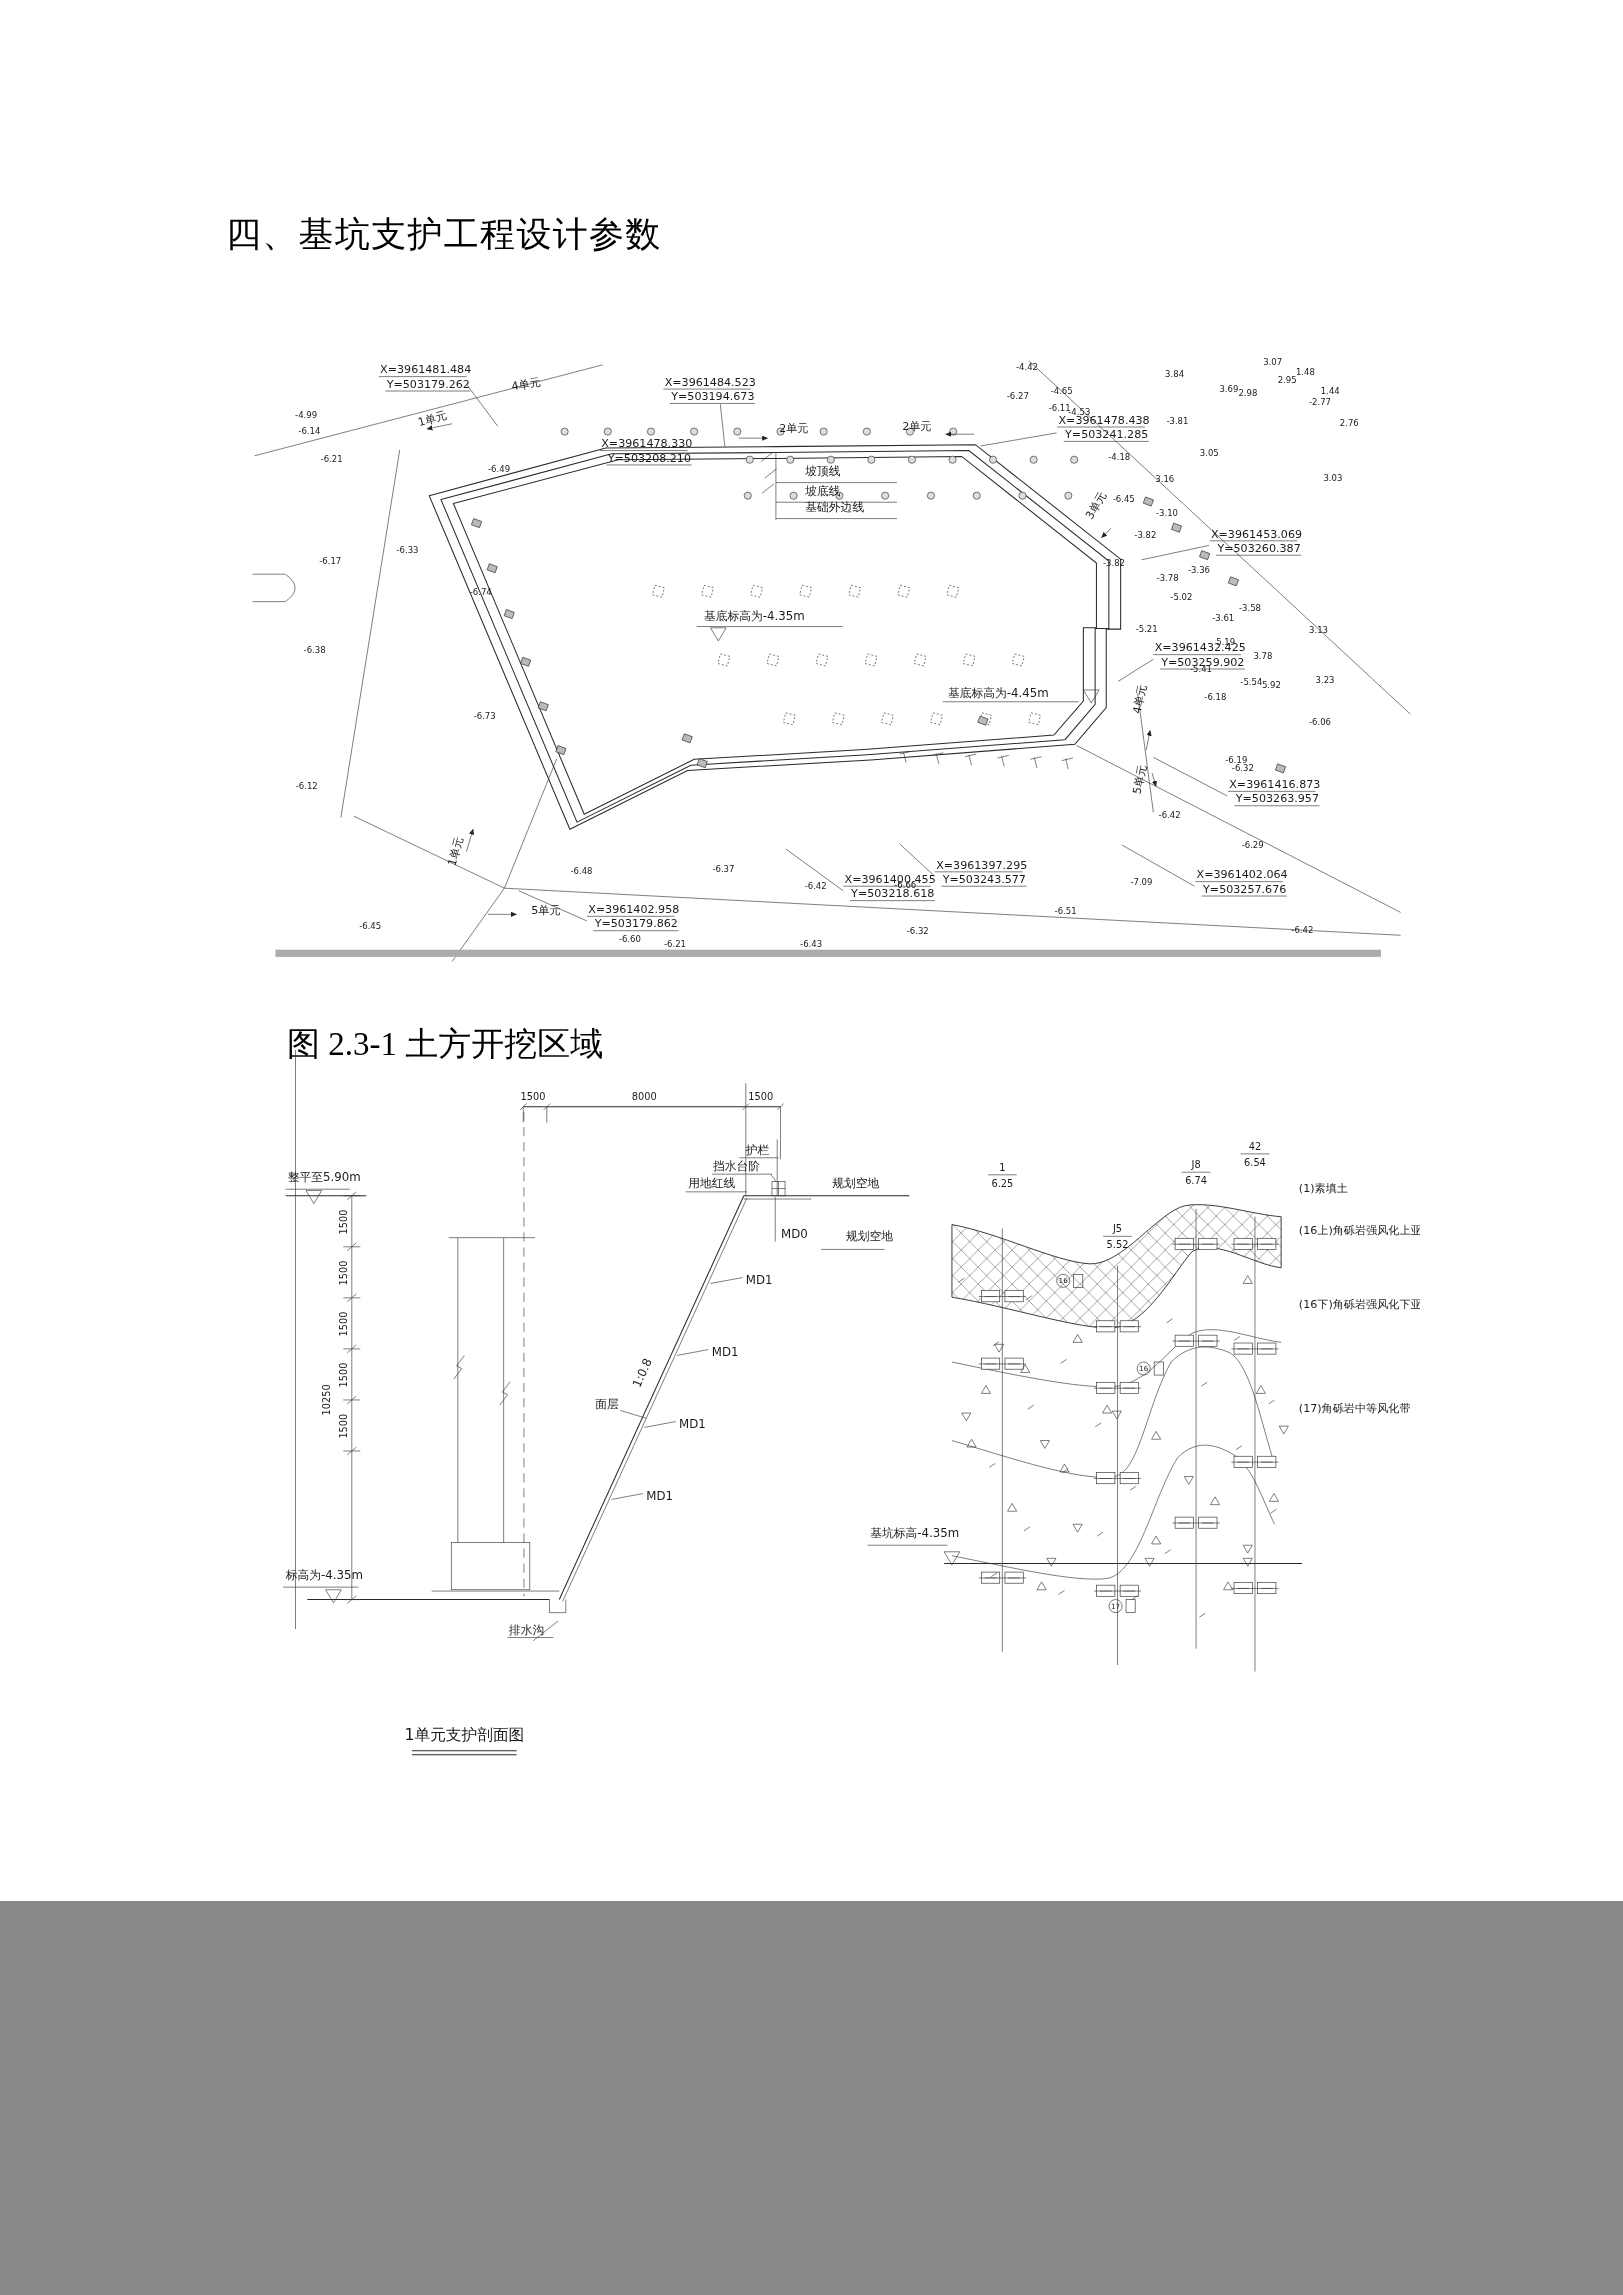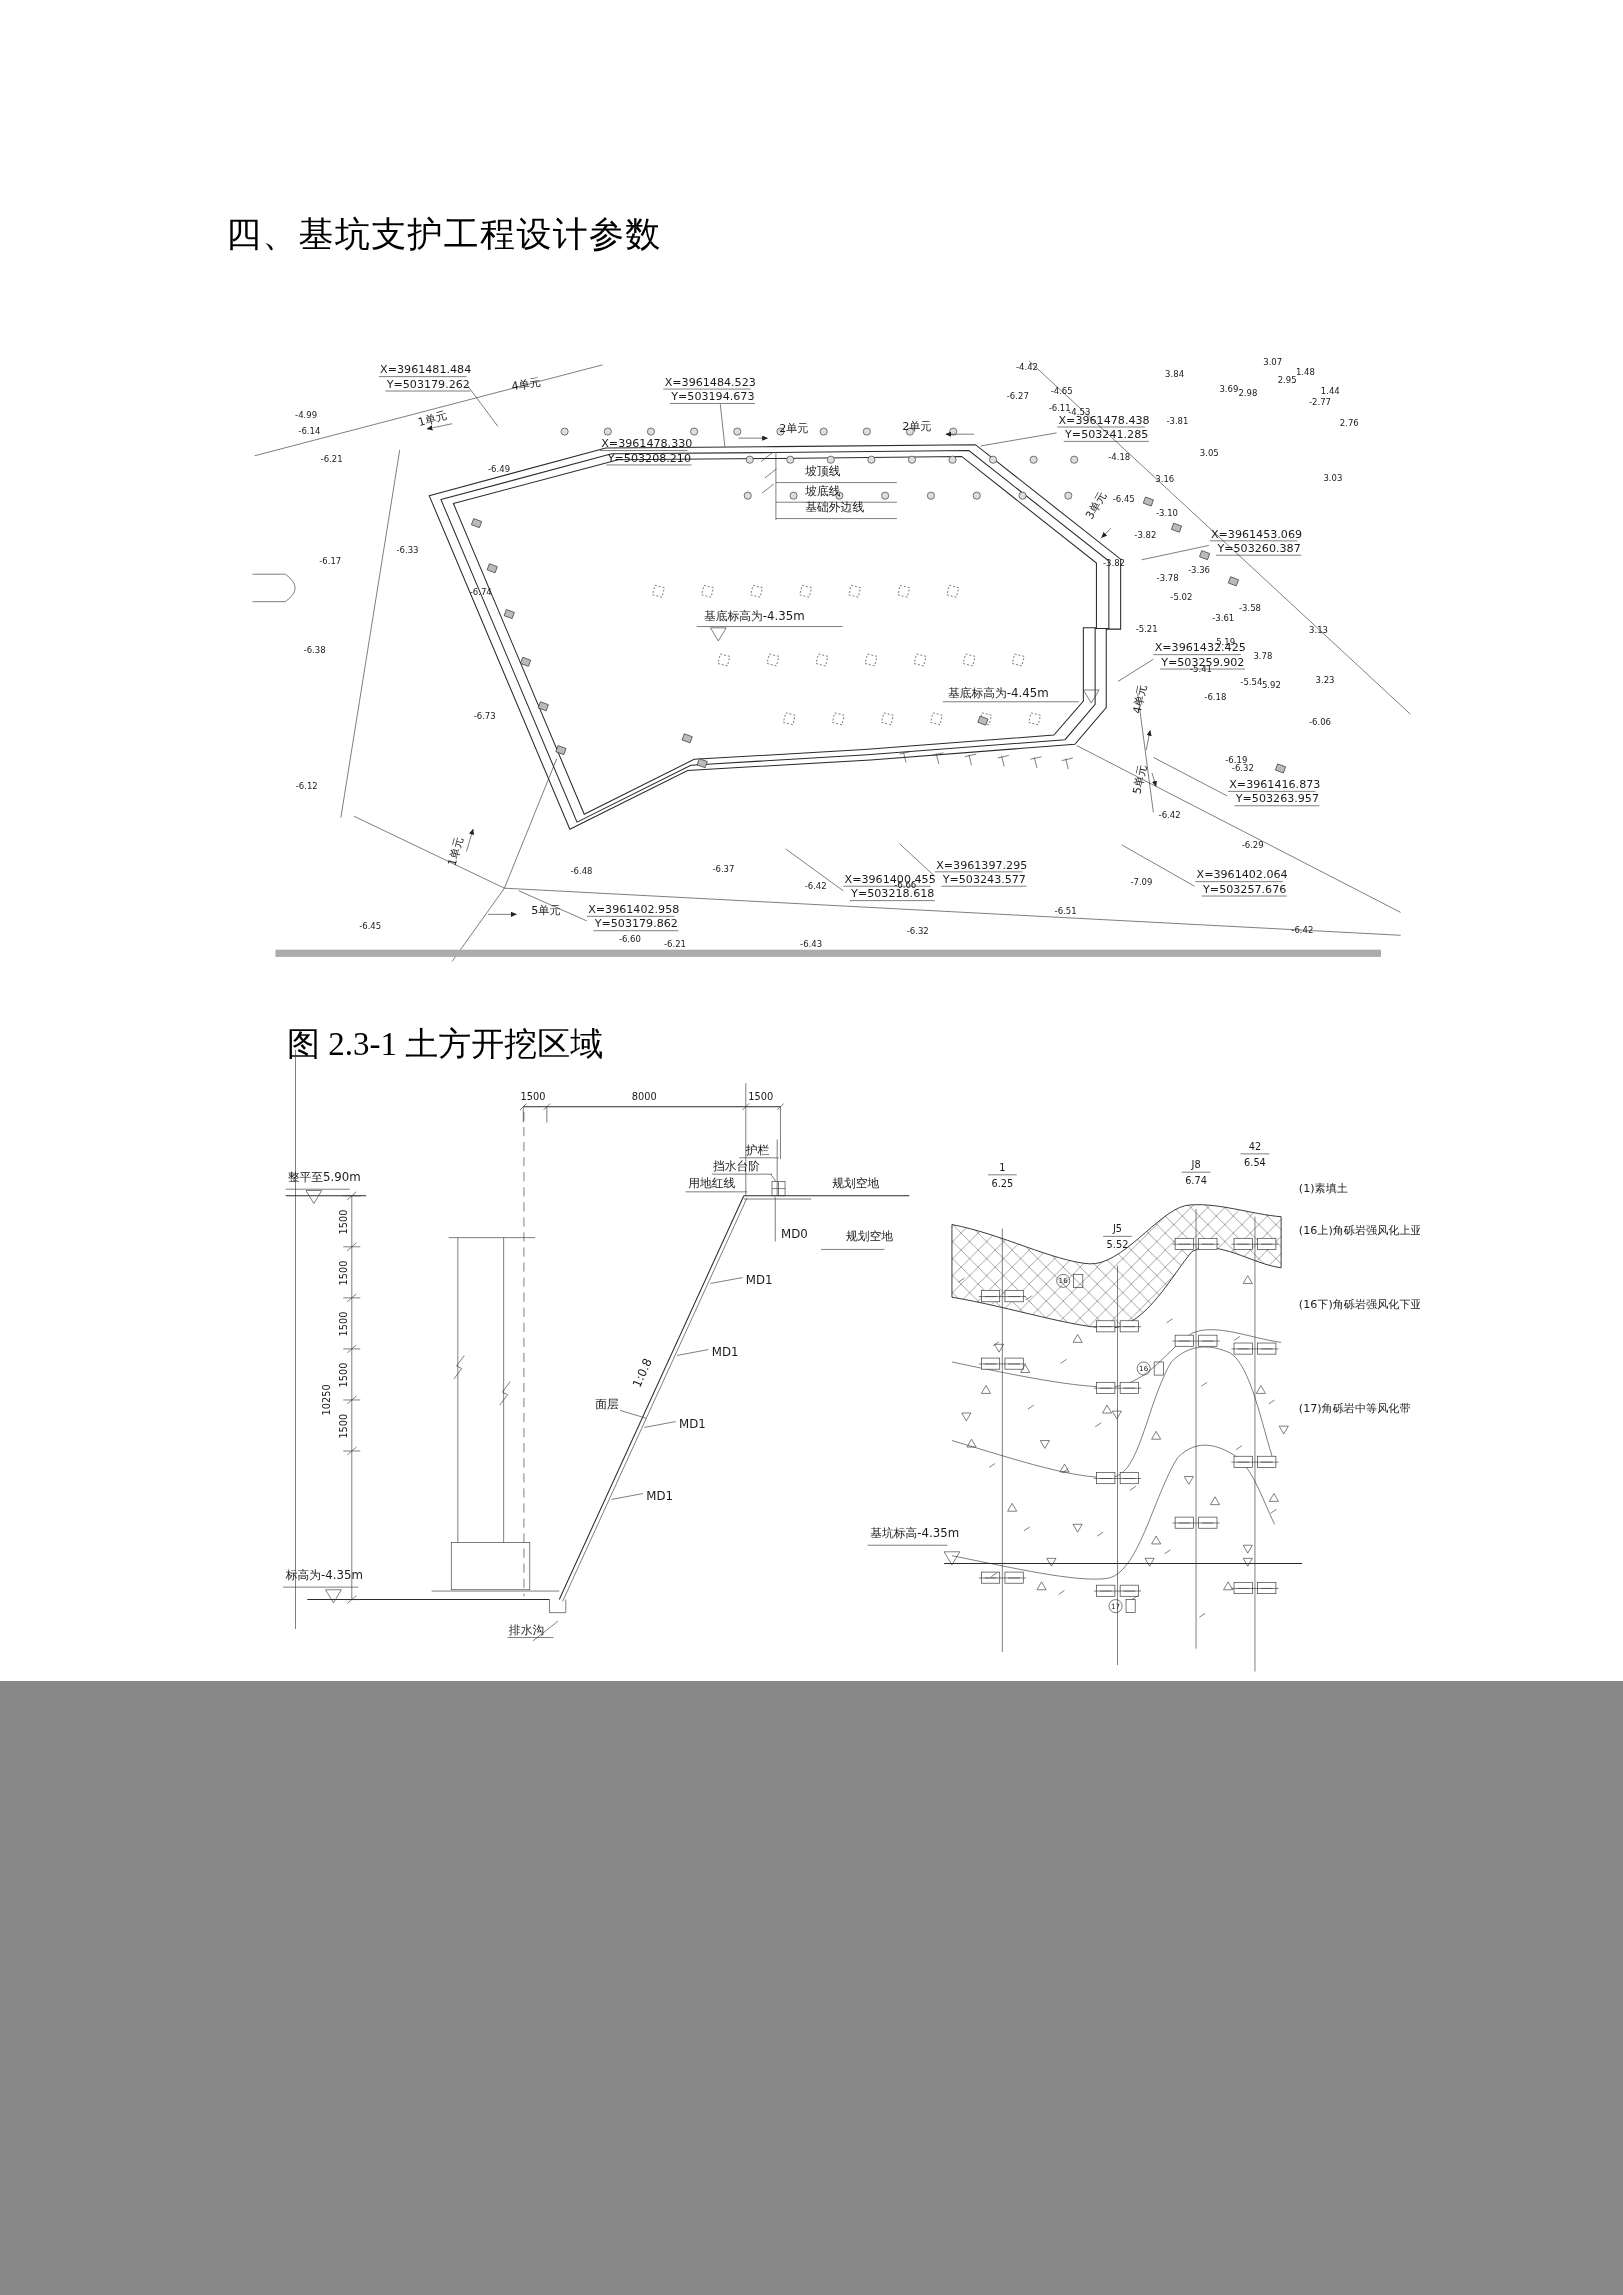--- a/index.html
+++ b/index.html
@@ -1,16 +1,16 @@
 <!DOCTYPE html>
 <html style="font-size:10.5px"><head>
 <meta charset="utf-8">
 <style>
   html,body{margin:0;padding:0;background:#888;}
-  .page{position:relative;width:1623px;height:1681px;background:#ffffff;overflow:hidden;
+  .page{position:relative;width:1623px;height:1901px;background:#ffffff;overflow:hidden;
         font-family:"Liberation Serif","DejaVu Serif",serif;color:#000;}
   .heading{position:absolute;left:226px;top:211px;font-size:35px;letter-spacing:1.3px;}
   .subheading{position:absolute;left:287px;top:293px;font-size:34px;}
   .figcaption{position:absolute;left:287px;top:976px;font-size:33px;margin-top:46px;}
   .pagenum{position:absolute;left:0;top:2097px;width:100%;text-align:left;font-size:22px;}
   svg{position:absolute;}
   svg text{font-family:"DejaVu Sans","Liberation Sans",sans-serif;fill:#1a1a1a;}
   .ln{stroke:#2a2a2a;stroke-width:1.6;fill:none;}
   .thin{stroke:#3a3a3a;stroke-width:1;fill:none;}
   .coordtxt{font-size:17px;}

